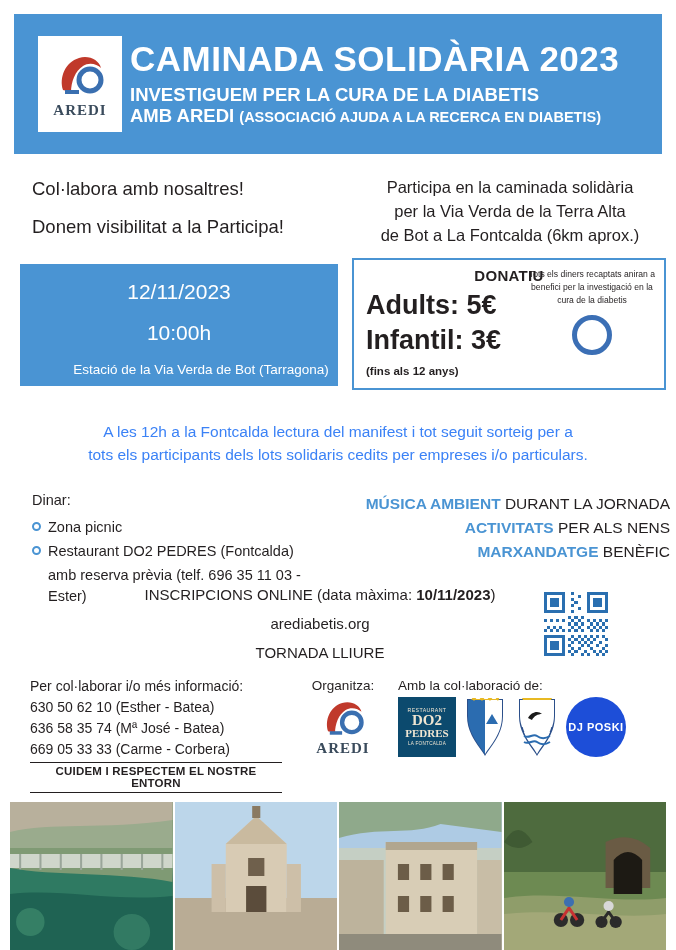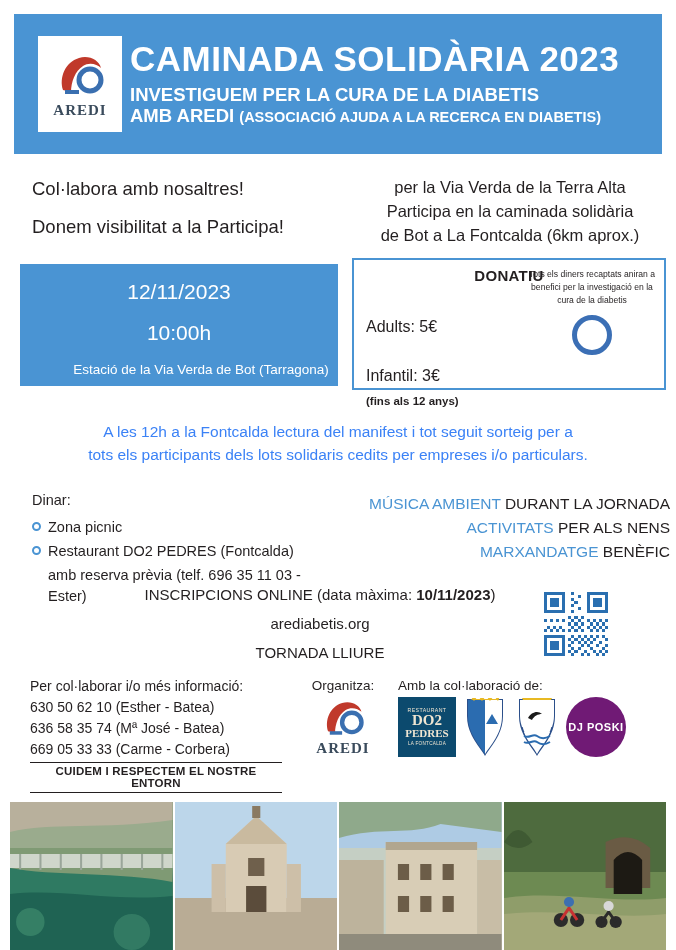--- a/index.html
+++ b/index.html
@@ -115,24 +115,23 @@
     font-weight: bold;
     margin-top: 7px;
     letter-spacing: 0.3px;
   }
   .don-prices {
     position: absolute;
     left: 12px; top: 28px;
     width: 172px;
   }
   .don-prices .p {
-    font-size: 16px;
-    font-weight: normal;
+    font-size: 27px;
+    font-weight: bold;
     line-height: 1.28;
-    margin-top: 29px;
   }
   .don-note {
     font-size: 11.5px;
     font-weight: bold;
     margin-top: 8px;
   }
   .don-side {
     position: absolute;
     right: 8px; top: 8px;
     width: 128px;
@@ -183,21 +182,21 @@
 
   
   .extras {
     position: absolute;
     left: 340px; top: 492px;
     width: 330px;
     text-align: right;
     font-size: 15.5px;
     line-height: 1.55;
   }
-  .hl { color: #4a94d3; font-weight: normal; margin-top: 8px; }
+  .hl { color: #4a94d3; font-weight: bold; margin-top: 8px; }
 
   
   .inscr {
     position: absolute;
     left: 100px; top: 586px;
     width: 440px;
     text-align: center;
   }
   .inscr-line1 { font-size: 15px; }
   .inscr-line1 .date { font-weight: bold; }
@@ -261,21 +260,21 @@
     align-items: center; justify-content: center;
     line-height: 1;
   }
   .badge-dos .t1 { font-size: 5.2px; letter-spacing: 0.4px; }
   .badge-dos .t2 { font-size: 15px; font-weight: bold; font-family: "Liberation Serif", serif; }
   .badge-dos .t3 { font-size: 11px; font-weight: bold; font-family: "Liberation Serif", serif; }
   .badge-dos .t4 { font-size: 4.6px; letter-spacing: 0.3px; margin-top: 3px; }
   .shield { width: 46px; height: 58px; }
   .badge-dj {
     width: 60px; height: 60px; border-radius: 50%;
-    background: #701a75; color: #fff;
+    background: #1d4ed8; color: #fff;
     display: flex; align-items: center; justify-content: center;
     font-size: 11px; font-weight: bold; letter-spacing: 0.5px;
   }
 
   
   .photos {
     position: absolute;
     left: 10px; bottom: 0;
     width: 656px; height: 148px;
     display: flex;
@@ -304,22 +303,22 @@
     <div class="title-sub">INVESTIGUEM PER LA CURA DE LA DIABETIS</div>
     <div class="title-sub2"><span>AMB AREDI </span><span class="paren">(ASSOCIACIÓ AJUDA A LA RECERCA EN DIABETIS)</span></div>
   </div>
 </div>
 
 <div class="intro-left">
   <div>Col·labora amb nosaltres!</div>
   <div>Donem visibilitat a la Participa!</div>
 </div>
 <div class="intro-right">
+  <div>Participa en la caminada solidària</div>
   <div>per la Via Verda de la Terra Alta</div>
-  <div>Participa en la caminada solidària</div>
   <div>de Bot a La Fontcalda (6km aprox.)</div>
 </div>
 
 <div class="when-box">
   <div class="when-date">12/11/2023</div>
   <div class="when-time">10:00h</div>
   <div class="when-place">Estació de la Via Verda de Bot (Tarragona)</div>
 </div>
 
 <div class="don-box">

